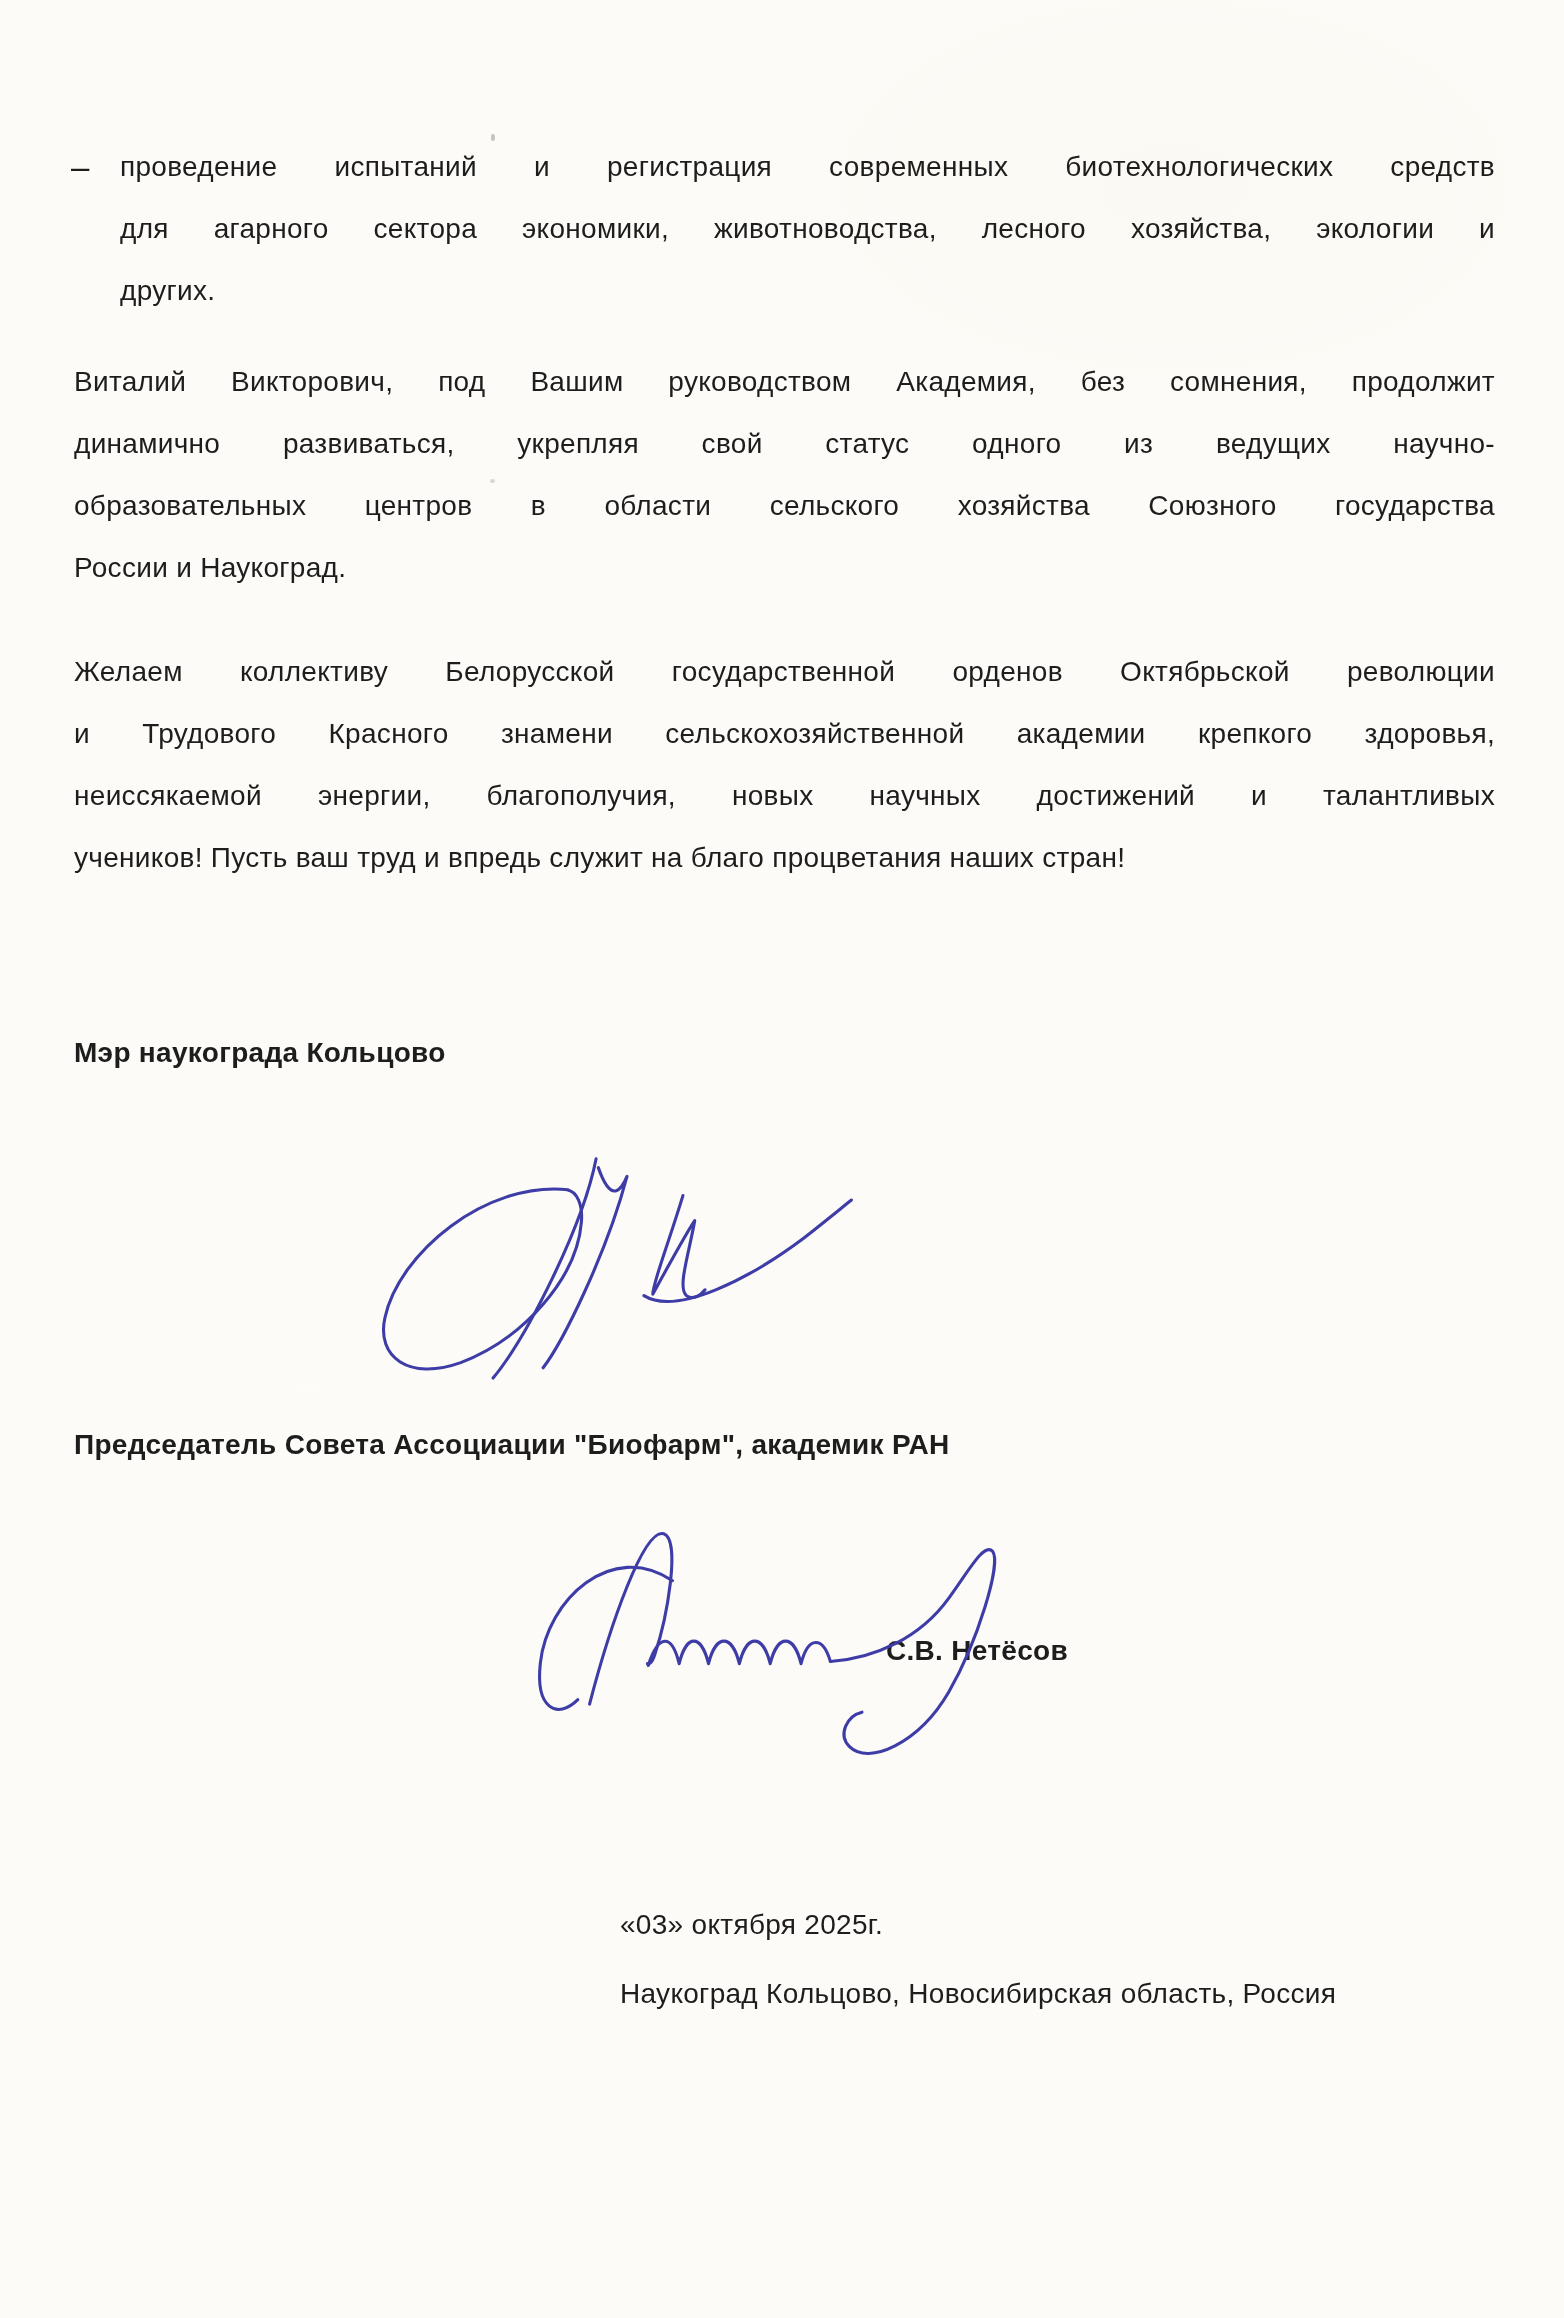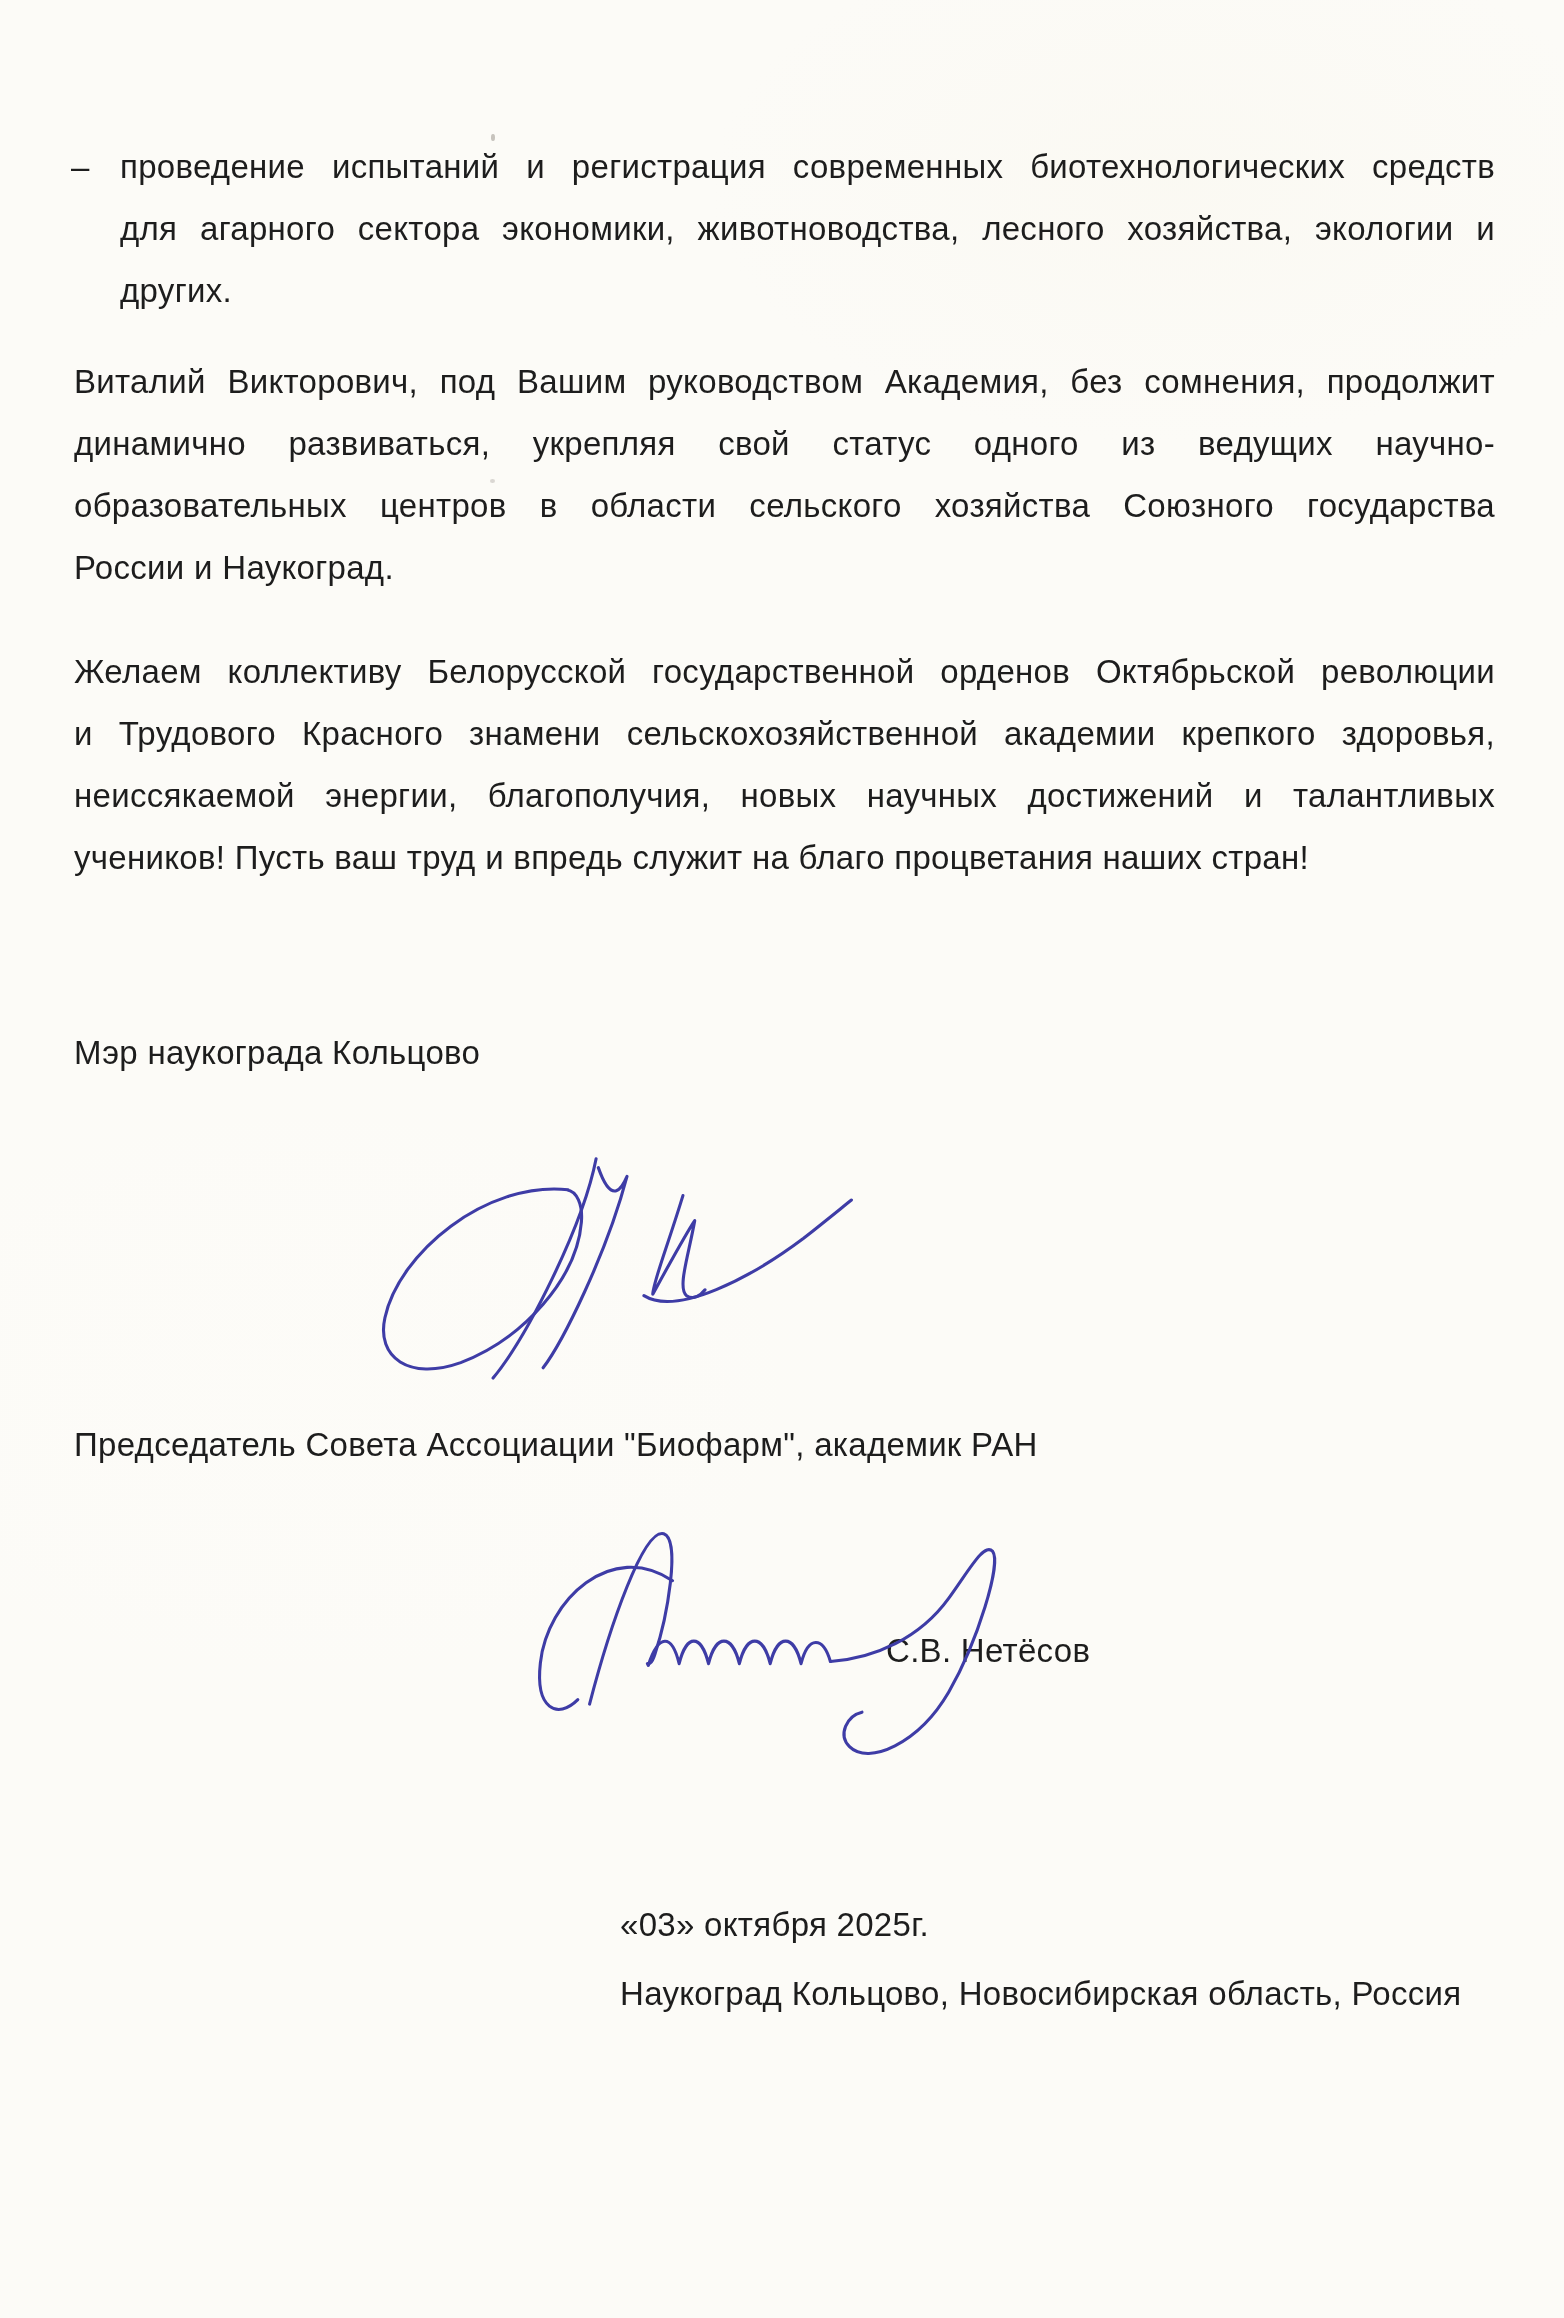--- a/index.html
+++ b/index.html
@@ -18,27 +18,27 @@
   .page::before {
     content: "";
     position: absolute; inset: 0;
     background:
       radial-gradient(ellipse 662px 368px at 75% 8%, rgba(250,248,240,0.6), rgba(250,248,240,0) 70%),
       radial-gradient(ellipse 882px 515px at 20% 60%, rgba(253,252,248,0.5), rgba(253,252,248,0) 70%);
     pointer-events: none;
   }
   .block { position: absolute; }
   .ln {
-    font-size: 33px;
+    font-size: 28px;
     line-height: 62px;
     letter-spacing: 0.3px;
     white-space: normal;
   }
   .j  { text-align: justify; text-align-last: justify; }
-  .bold { font-weight: normal; }
+  .bold { font-weight: bold; }
   .para { width: 1421px; left: 74px; }
   .bullet-para { left: 120px; width: 1375px; }
   .bullet-dash {
     position: absolute;
     left: -49px; top: 0;
     font-size: 33px; line-height: 62px;
   }
   .sig-svg { position: absolute; pointer-events: none; z-index: 5; }
   .sig-svg path {
     fill: none;

